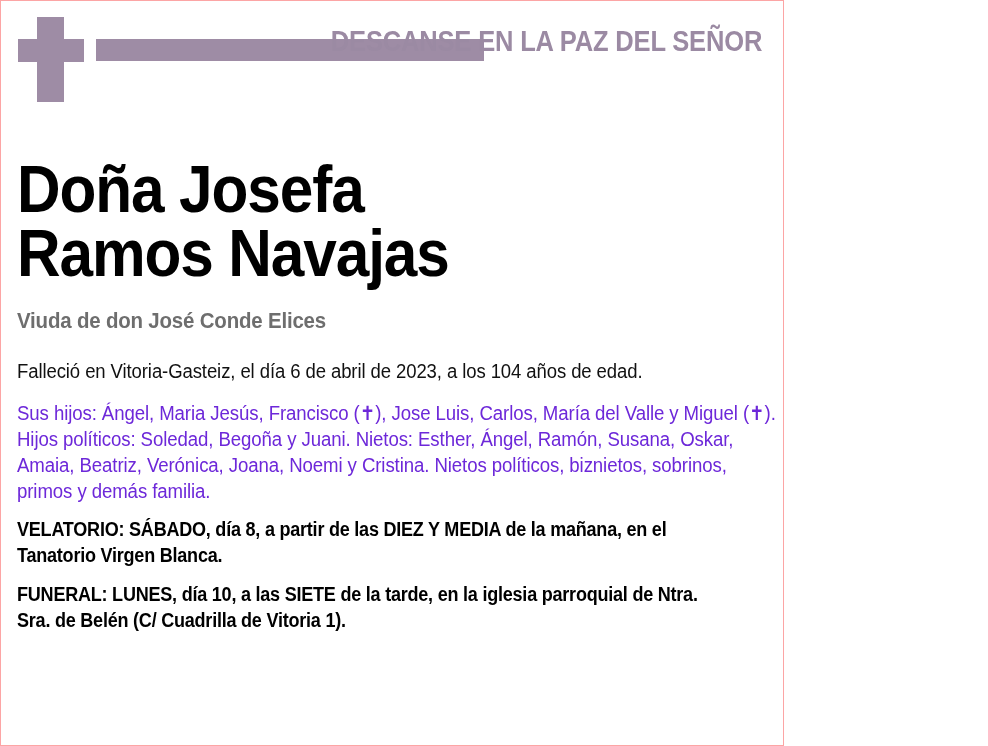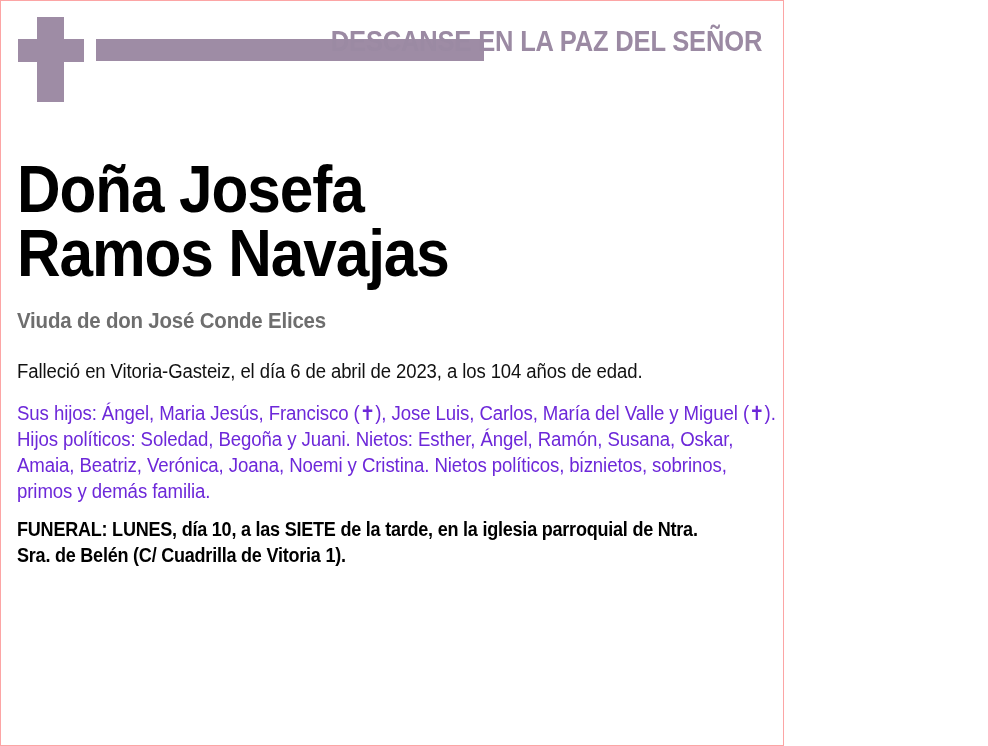--- a/index.html
+++ b/index.html
@@ -191,20 +191,24 @@
 
     <div class="death-line">Falleció en Vitoria-Gasteiz, el día 6 de abril de 2023, a los 104 años de edad.</div>
 
     <div class="family">
       <span class="ln">Sus hijos: Ángel, Maria Jesús, Francisco (✝), Jose Luis, Carlos, María del Valle y Miguel (✝).</span>
       <span class="ln">Hijos políticos: Soledad, Begoña y Juani. Nietos: Esther, Ángel, Ramón, Susana, Oskar,</span>
       <span class="ln">Amaia, Beatriz, Verónica, Joana, Noemi y Cristina. Nietos políticos, biznietos, sobrinos,</span>
       <span class="ln">primos y demás familia.</span>
     </div>
 
+    <div class="event">
+      <span class="ln">VELATORIO: SÁBADO, día 8, a partir de las DIEZ Y MEDIA de la mañana, en el</span>
+      <span class="ln">Tanatorio Virgen Blanca.</span>
+    </div>
 
 
     <div class="event">
       <span class="ln">FUNERAL: LUNES, día 10, a las SIETE de la tarde, en la iglesia parroquial de Ntra.</span>
       <span class="ln">Sra. de Belén (C/ Cuadrilla de Vitoria 1).</span>
     </div>
 
   </div>
 </div>
 

